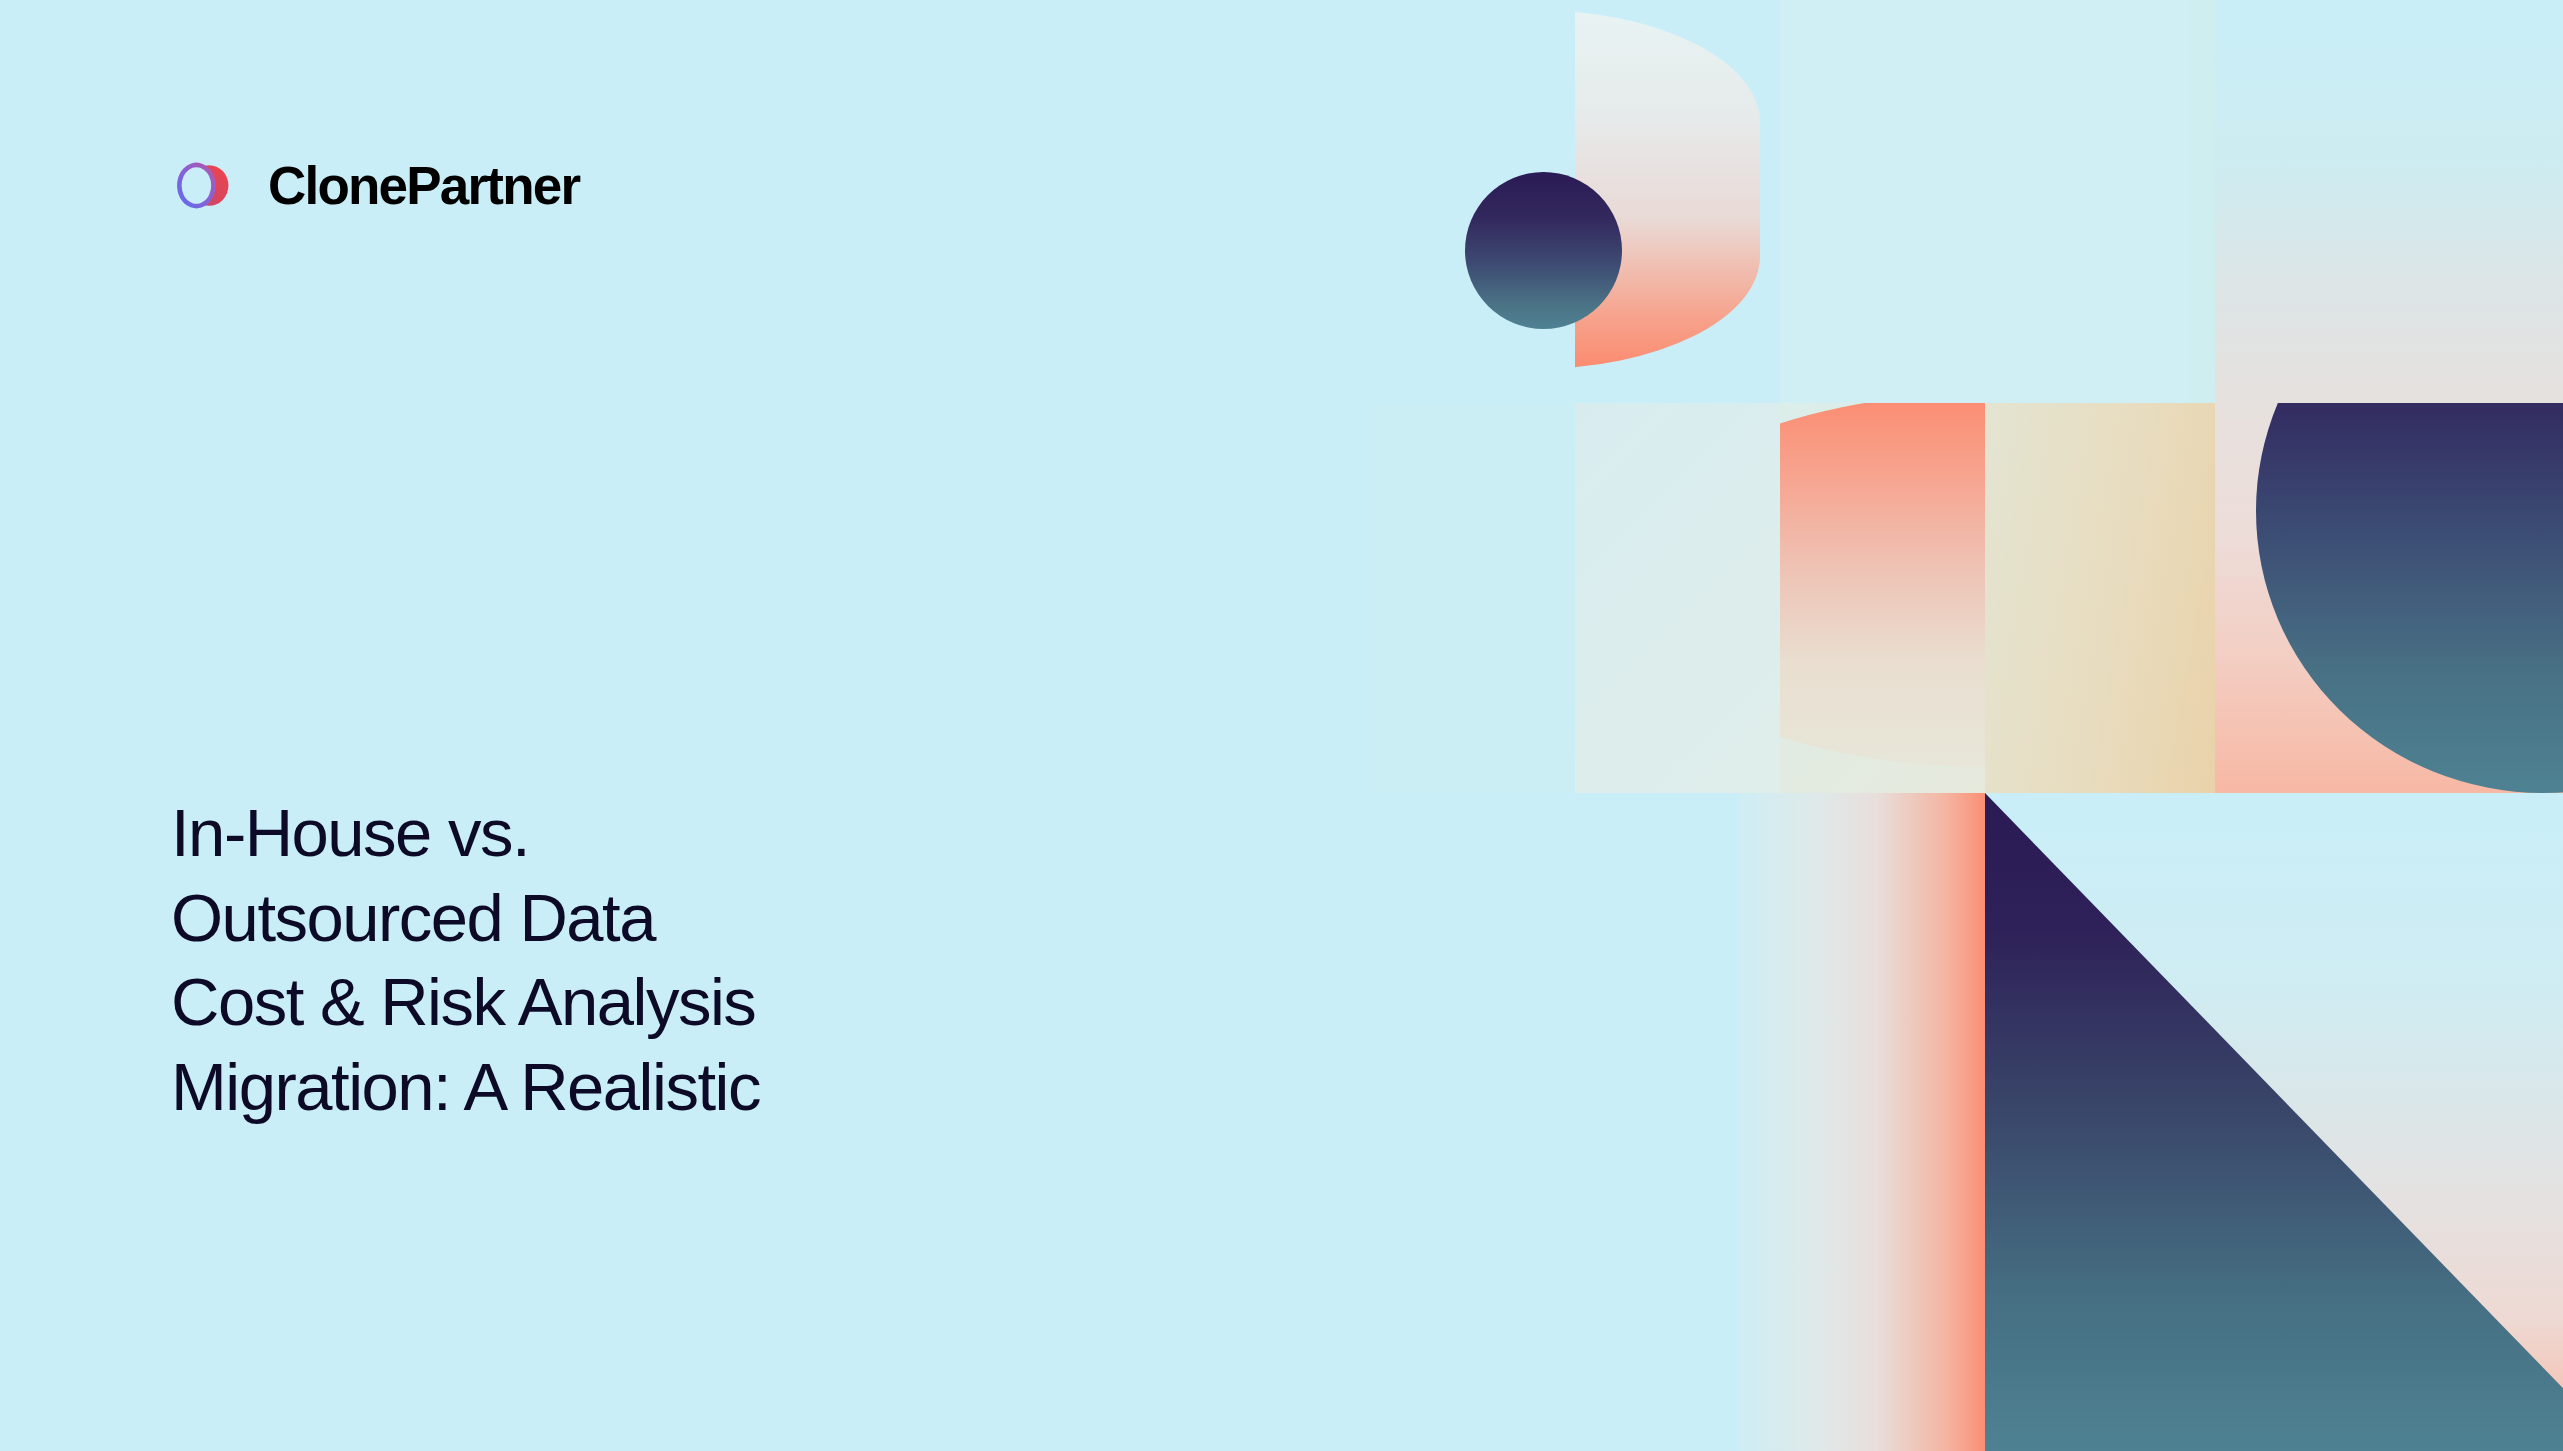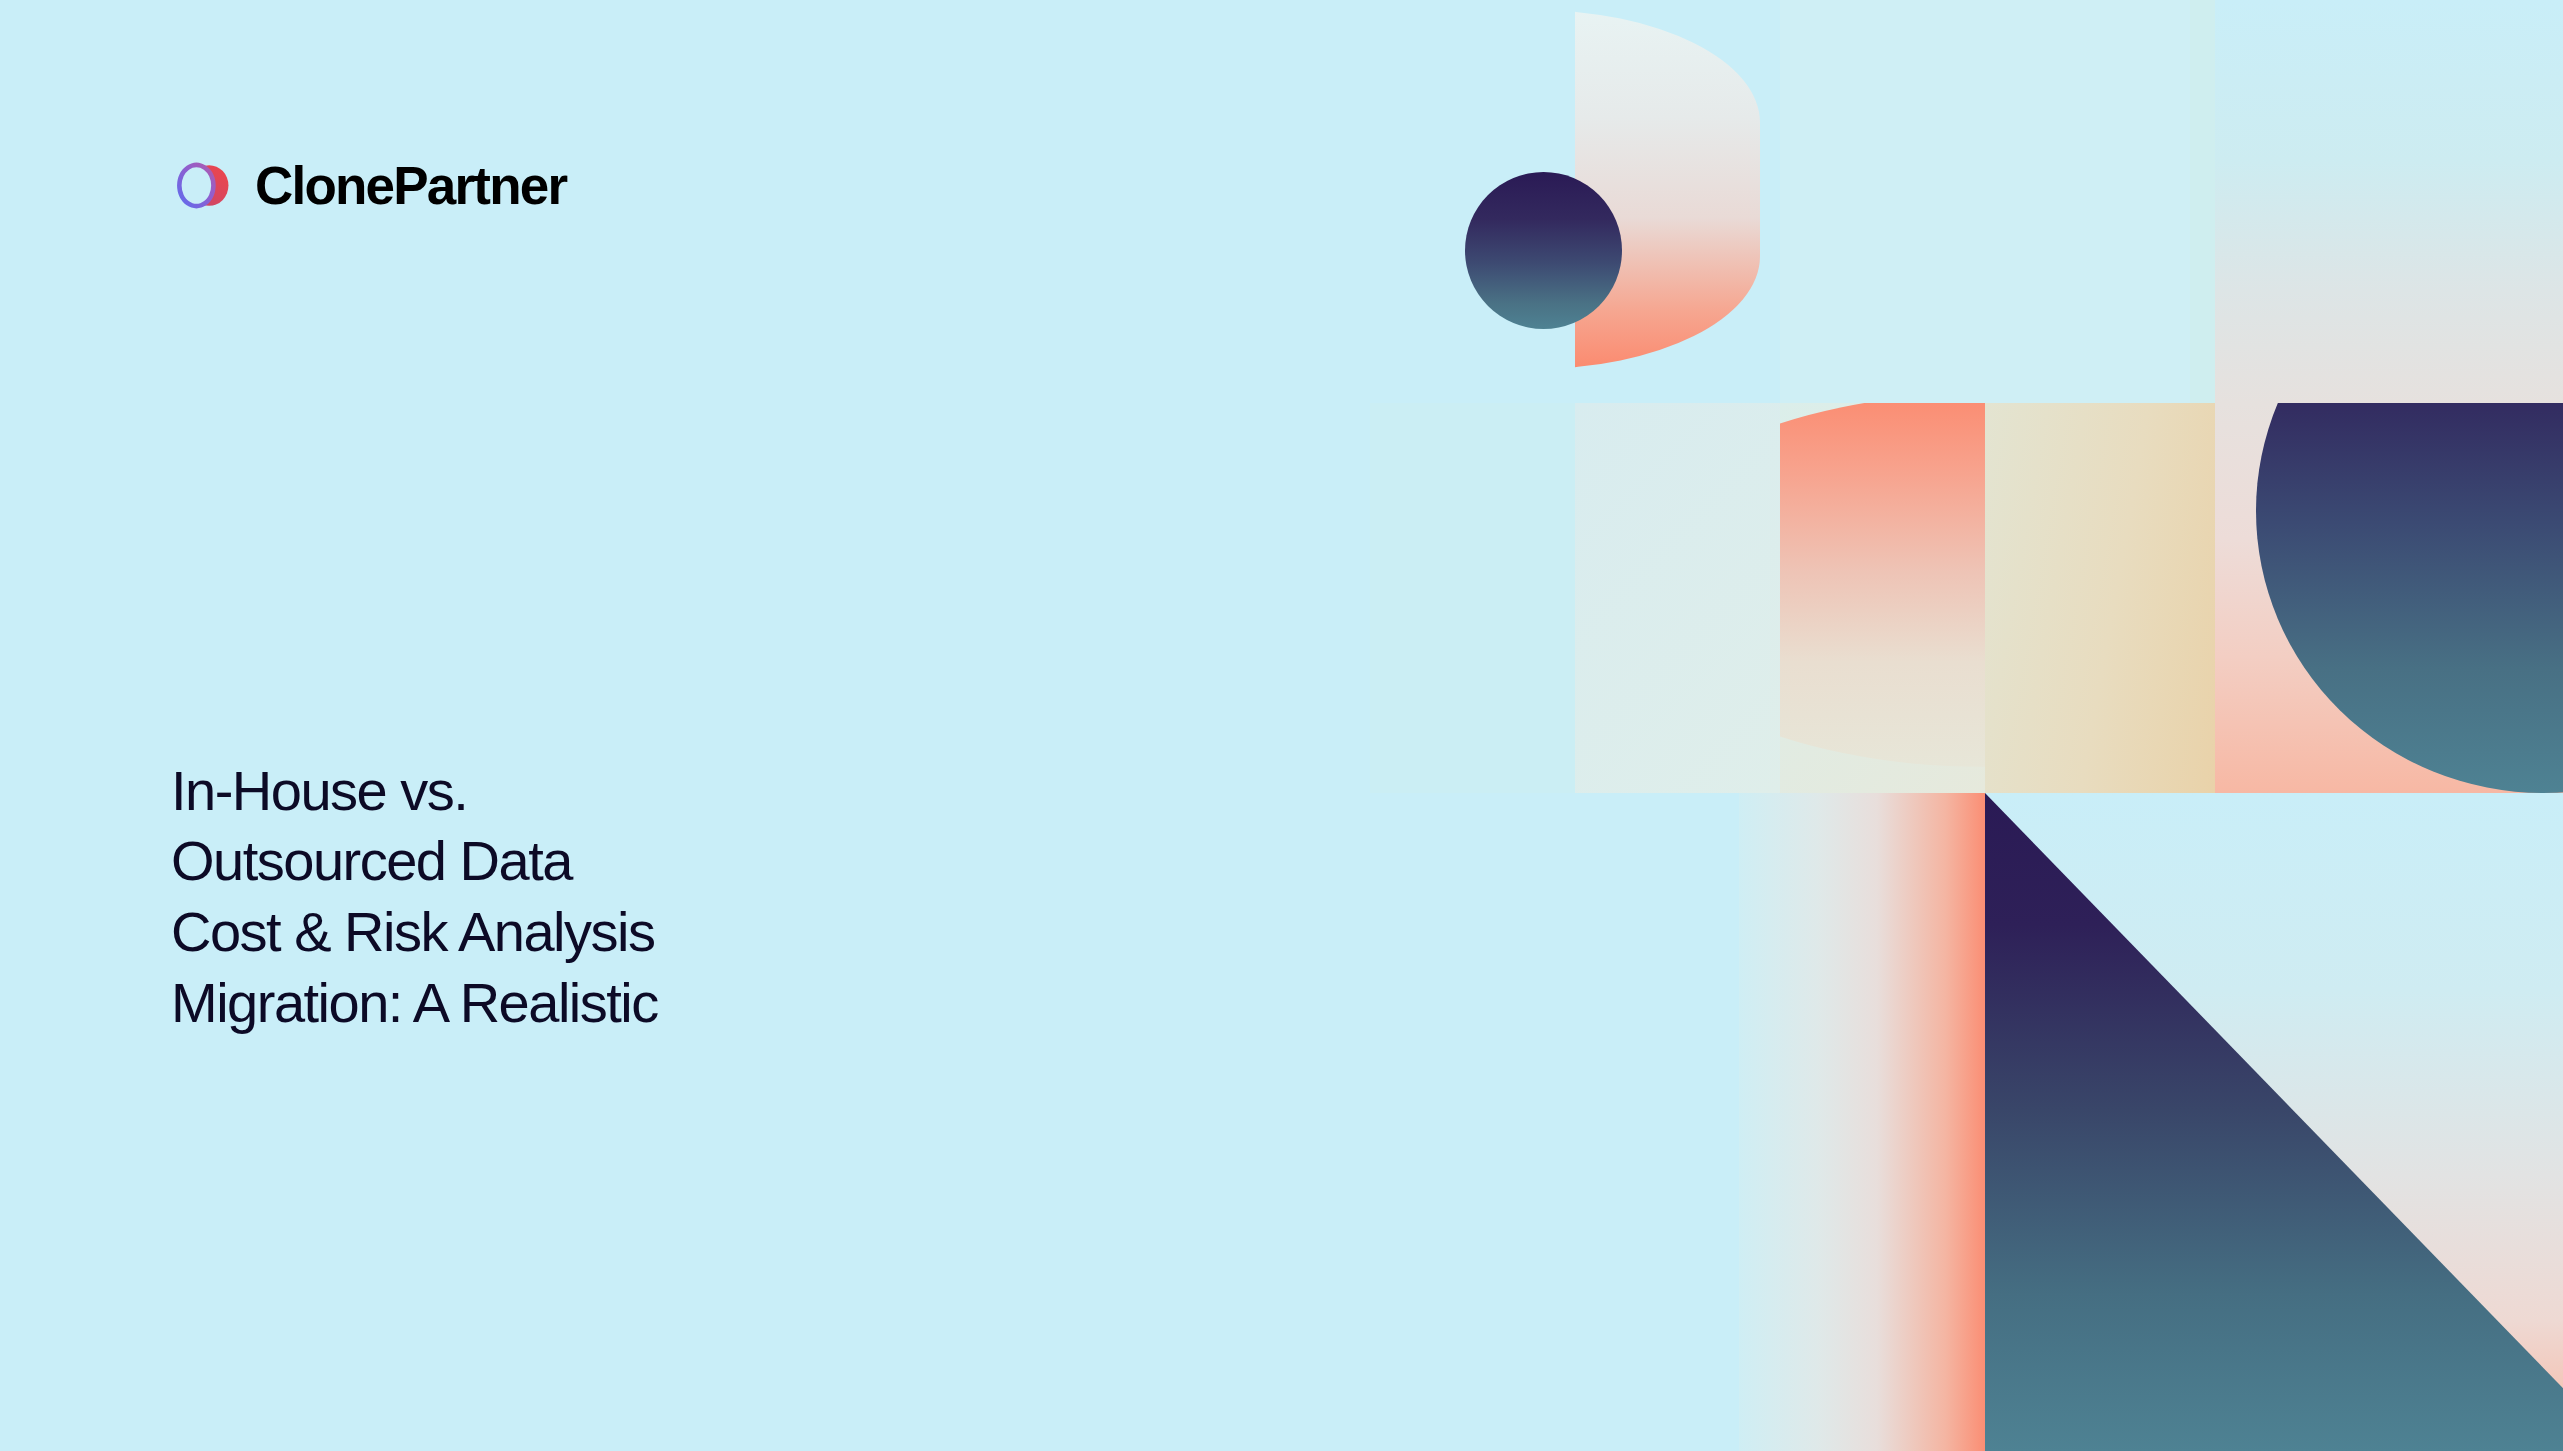--- a/index.html
+++ b/index.html
@@ -17,41 +17,41 @@
     left:1370px; top:0;
     width:1255px; height:1452px;
     overflow:hidden;
   }
   .cell { position:absolute; overflow:hidden; }
 
   
   .logo-row {
     position:absolute;
     left:171px; top:154px;
-    display:flex; align-items:center; gap:21px;
+    display:flex; align-items:center; gap:34px;
     height:62px;
   }
   .logo-mark { position:relative; width:63px; height:57px; flex:0 0 auto; }
   .logo-mark svg { display:block; width:63px; height:57px; }
   .logo-word {
     font-size:53px;
     font-weight:700;
     letter-spacing:-1.8px;
     color:#000000;
     line-height:1;
     white-space:nowrap;
   }
 
   
   .headline {
     position:absolute;
-    left:171px; top:718px;
+    left:171px; top:746px;
     width:1189px;
     color:#0c0a26;
-    font-size:56px;
+    font-size:67px;
     font-weight:400;
     line-height:1.265;
     letter-spacing:-1.5px;
   }
   .headline .hl { display:block; white-space:nowrap; }
 </style>
 </head>
 <body>
 
 <div class="decor">

